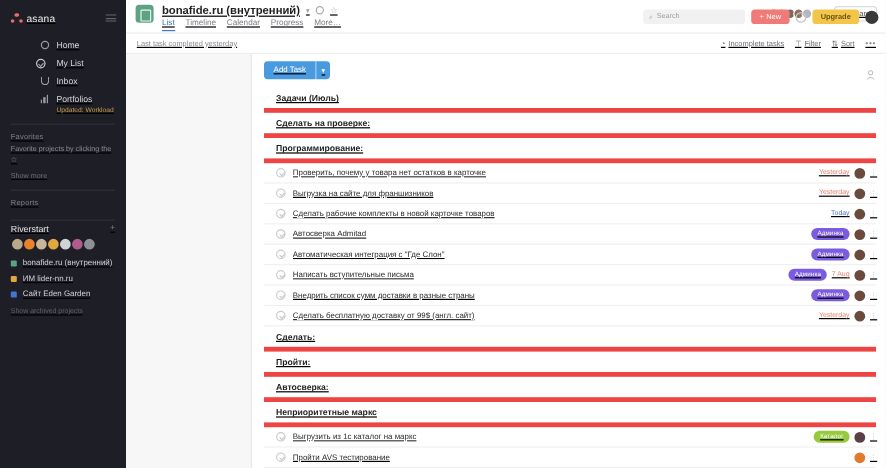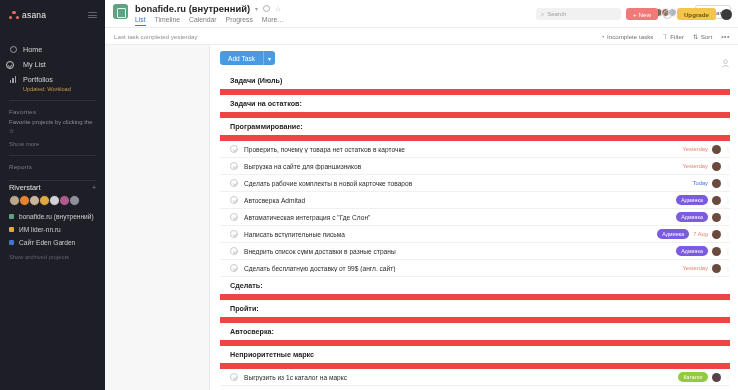--- a/index.html
+++ b/index.html
@@ -1,41 +1,41 @@
 <!DOCTYPE html>
 <html><head>
 <meta charset="utf-8">
 <style>
   * { margin:0; padding:0; box-sizing:border-box; }
   html, body {
     width:738px; height:390px;
     font-family:"Liberation Sans", sans-serif;
     background:#ffffff; overflow:hidden;
   }
-  .app { display:flex; width:738px; height:382px; }
+  .app { display:flex; width:738px; height:382px;text-decoration:underline; }
 
   
   .sidebar {
     width:105px; height:390px;
     background:#1e1f26; color:#b7b9c0;
     padding:7px 0 0 0; flex-shrink:0;
     position:relative;
   }
   .logo-row { display:flex; align-items:center; justify-content:space-between; padding:0 8px 0 9px; height:16px; }
   .logo { display:flex; align-items:center; gap:3px; }
   .logo-dots { position:relative; width:10px; height:9px; }
   .logo-dots i { position:absolute; background:#f06a6a; border-radius:50%; display:block; }
   .logo-dots i:nth-child(1){ width:3.2px;height:3.2px; left:3.4px; top:0; }
   .logo-dots i:nth-child(2){ width:3.2px;height:3.2px; left:0; top:5px; }
   .logo-dots i:nth-child(3){ width:3.2px;height:3.2px; left:6.6px; top:5px; }
   .logo-word { font-size:8.5px; color:#ececec; letter-spacing:.2px; font-weight:400; }
   .hamb { display:flex; flex-direction:column; gap:1.6px; width:9px; opacity:.55; }
   .hamb b { display:block; height:1px; background:#9a9ca5; border-radius:1px; }
 
-  .nav { margin-top:19px; }
+  .nav { margin-top:7px;padding-left:24px; }
   .nav-item { display:flex; align-items:center; gap:6px; padding:3px 9px; font-size:7.2px; color:#d3d4d8; cursor:pointer; }
   .nav-ic { width:8px; height:8px; flex-shrink:0; display:flex; align-items:center; justify-content:center; }
   .ring { width:7px;height:7px;border:1px solid #9a9ca5;border-radius:50%; }
   .ring.chk { position:relative; }
   .ring.chk:after{ content:""; position:absolute; left:1.4px; top:2px; width:3px;height:1.6px; border-left:1px solid #9a9ca5;border-bottom:1px solid #9a9ca5; transform:rotate(-45deg); }
   .inbox-ic { width:7px;height:7px; border:1px solid #9a9ca5; border-radius:0 0 4px 4px; border-top:none; }
   .bars { display:flex; align-items:flex-end; gap:1px; height:7px; }
   .bars b { width:1.4px; background:#9a9ca5; display:block; }
   .bars b:nth-child(1){height:3px;} .bars b:nth-child(2){height:5px;} .bars b:nth-child(3){height:7px;}
   .sub-note { font-size:5.6px; color:#c79a4a; padding:0 9px 0 23px; margin-top:-1px; }
@@ -95,21 +95,21 @@
   .content { flex:1; display:flex; overflow:hidden; background:#f7f7f7; }
   .gutter { width:105px; background:#f7f7f7; border-right:1px solid #e8e8e8; flex-shrink:0; }
   .panel { flex:1; background:#fff; padding:6px 8px 0 10px; overflow:hidden; }
 
   .panel-top { display:flex; align-items:center; justify-content:space-between; margin-bottom:7px; }
   .addtask { display:flex; }
   .addtask .a1 { background:#4a9ae0; color:#fff; font-size:6.6px; padding:3.5px 8px; border-radius:3px 0 0 3px; cursor:pointer; }
   .addtask .a2 { background:#4a9ae0; color:#fff; font-size:6px; padding:3.5px 4px; border-radius:0 3px 3px 0; border-left:1px solid #7bb5e8; cursor:pointer; }
   .person-ic { width:9px;height:9px; cursor:pointer; }
 
-  .section { font-size:7.2px; font-weight:bold; color:#1e1f21; padding:4px 0 4px 10px; border-bottom:6px solid #ef4444; }
+  .section { font-size:7.2px; font-weight:bold; color:#1e1f21; padding:4px 0 4px 10px; border-bottom:4px solid #ef4444; }
 
   .task { display:flex; align-items:center; border-bottom:1px solid #f0f0f0; height:17px; padding-left:10px; }
   .chk { width:8px;height:8px;border:1px solid #c9cbcf; border-radius:50%; position:relative; flex-shrink:0; margin-right:6px; cursor:pointer; }
   .chk:after { content:""; position:absolute; left:1.6px; top:2.4px; width:3.2px;height:1.7px; border-left:1px solid #c9cbcf;border-bottom:1px solid #c9cbcf; transform:rotate(-45deg); }
   .tname { font-size:6.6px; color:#2a2b2e; flex:1; white-space:nowrap; overflow:hidden; }
   .tright { display:flex; align-items:center; gap:4px; flex-shrink:0; }
   .tag { font-size:5.2px; color:#fff; border-radius:7px; padding:1.6px 5px; letter-spacing:.1px; }
   .due { font-size:5.8px; white-space:nowrap; }
   .due.past { color:#e8836f; }
   .due.today { color:#4573d2; }
@@ -147,20 +147,26 @@
         <span class="nav-ic">
             <span class="ring"></span>
           </span>
         <span>Home</span>
       </div>
       <div class="nav-item">
         <span class="nav-ic">
             <span class="ring chk"></span>
           </span>
         <span>My List</span>
+      </div>
+      <div class="nav-item">
+        <span class="nav-ic">
+            <span class="inbox-ic"></span>
+          </span>
+        <span>Inbox</span>
       </div>
       <div class="nav-item">
         <span class="nav-ic">
             <span class="bars">
               <b></b>
               <b></b>
               <b></b>
             </span>
           </span>
         <span>Portfolios</span>
@@ -288,21 +294,21 @@
           <span class="person-ic">
             <svg viewBox="0 0 10 10" width="9" height="9">
                 <circle cx="5" cy="3" r="2" fill="none" stroke="#a8abb1" stroke-width="0.8"></circle>
                 <path d="M1.6 9 Q5 5.6 8.4 9" fill="none" stroke="#a8abb1" stroke-width="0.8"></path>
               </svg>
           </span>
         </div>
 
         <div id="rows">
             <div class="section">Задачи (Июль)</div>
-            <div class="section">Задачи на остатков:</div>
+            <div class="section">Сделать на проверке:</div>
             <div class="section">Программирование:</div>
             <div class="task">
               <span class="chk"></span>
               <span class="tname">Проверить, почему у товара нет остатков в карточке</span>
               <span class="tright">
                 <span class="due past">Yesterday</span>
                 <span class="t-av" style="background: rgb(107, 74, 62);"></span>
                 <span class="t-dots">⋮</span>
               </span>
             </div>

